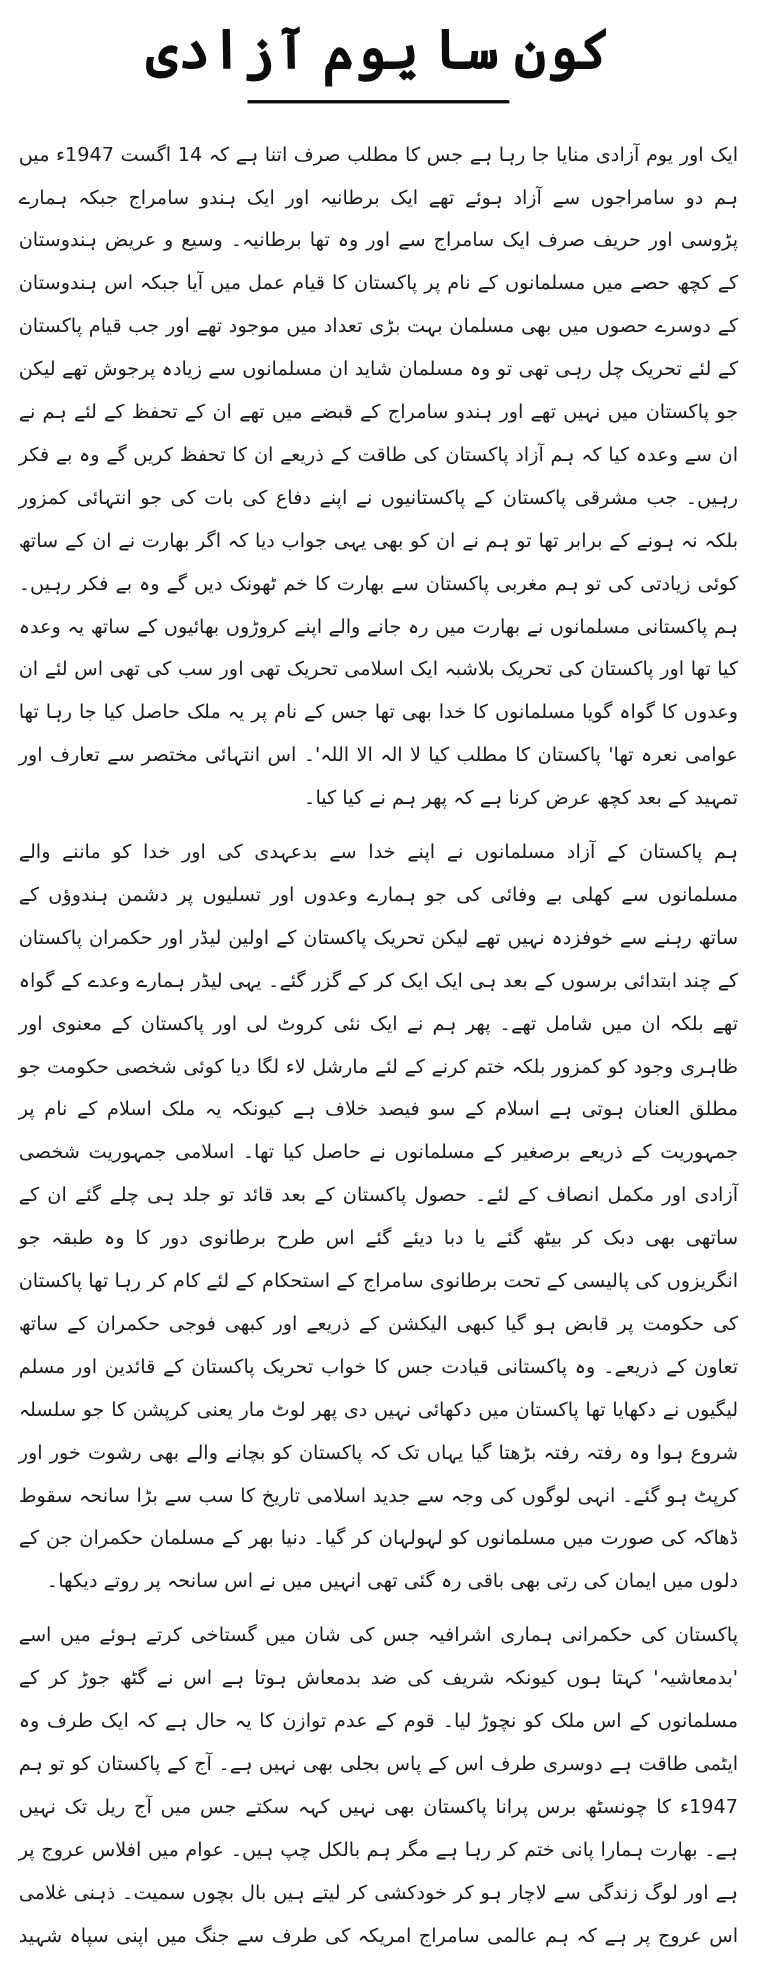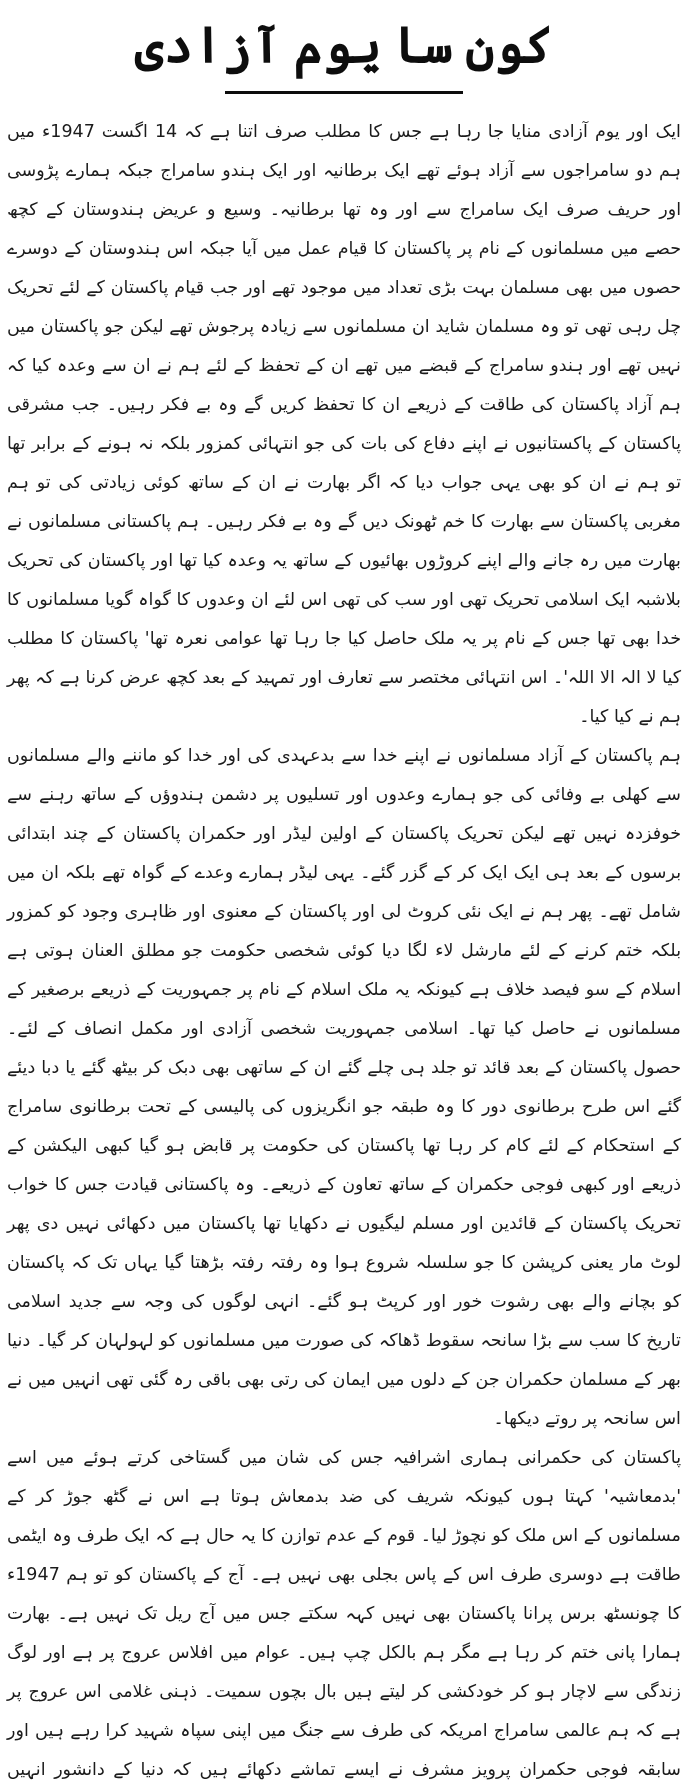--- a/index.html
+++ b/index.html
@@ -23,21 +23,21 @@
     padding: 6px 5px 8px 5px;
     background: #ffffff;
   }
   header.article-header {
     text-align: center;
     margin: 0 0 10px 0;
   }
   h1.article-title {
     margin: 0;
     padding: 2px 0 6px 0;
-    font-family: Liberation Serif, serif;
+    font-family: Liberation Sans, sans-serif;
     font-weight: bold;
     font-size: 50px;
     line-height: 1.5;
     color: #0d0d0d;
     direction: rtl;
   }
   .title-divider {
     width: 238px;
     height: 3px;
     background: #0c0c0c;
@@ -46,21 +46,21 @@
   section.article-body {
     direction: rtl;
     text-align: justify;
     text-justify: inter-word;
     font-size: 17.5px;
     line-height: 39px;
     color: #1b1b1b;
     padding: 8px 2px 0 2px;
   }
   section.article-body p {
-    margin: 0;
+    margin: 10px;
   }
 </style>
 </head>
 <body>
 
 <main class="article">
 
   <header class="article-header">
     <h1 class="article-title">کون سا یوم آزادی</h1>
     <div class="title-divider"></div>

